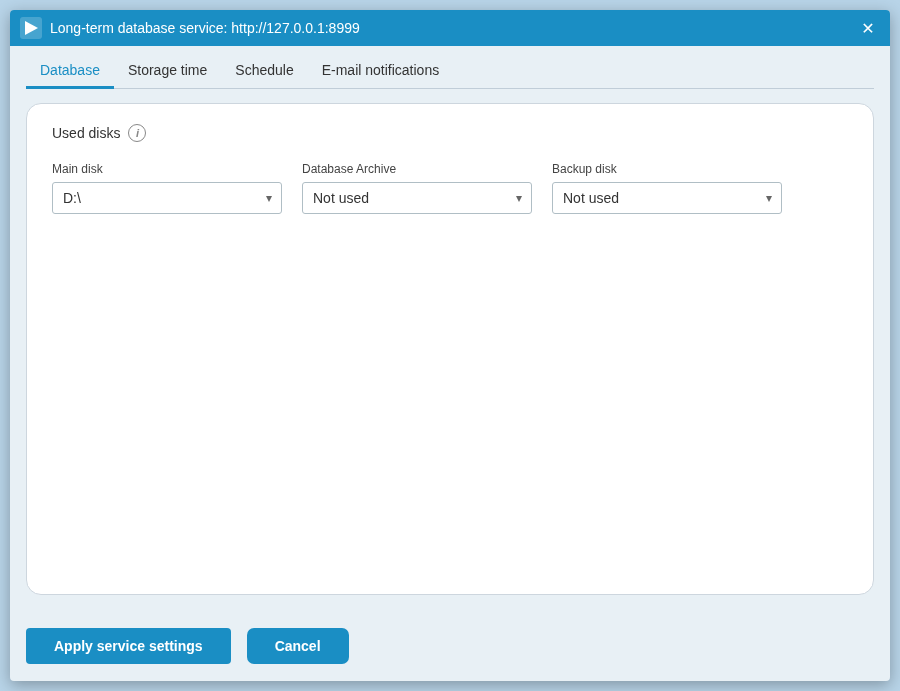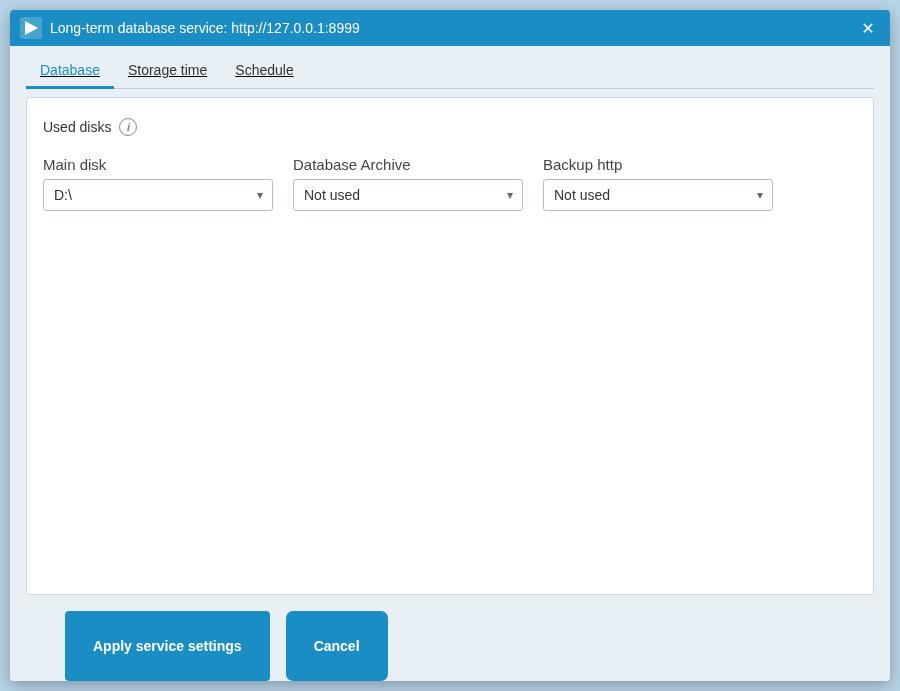--- a/index.html
+++ b/index.html
@@ -66,46 +66,45 @@
     .content-area {
       flex: 1;
       display: flex;
       flex-direction: column;
       padding: 0 16px 16px 16px;
     }
 
     .tabs {
       display: flex;
       border-bottom: 1px solid #c0cdd8;
-      margin-bottom: 8px;
+      margin-bottom: 14px;
       padding-top: 8px;
-      text-decoration: underline;
     }
 
     .tab {
       padding: 8px 14px;
       cursor: pointer;
       font-size: 14px;
       color: #333;
       border-bottom: 3px solid transparent;
       margin-bottom: -1px;
     }
 
     .tab.active {
       color: #1a8ec4;
       border-bottom: 3px solid #1a8ec4;
       font-weight: 500;
     }
 
     .main-panel {
       flex: 1;
       background: white;
-      border-radius: 4px;
+      border-radius: 15px;
       border: 1px solid #cdd6de;
-      padding: 20px 16px;
+      padding: 20px 25px;
     }
 
     .section-title {
       display: flex;
       align-items: center;
       gap: 8px;
       font-size: 14px;
       font-weight: 500;
       color: #333;
       margin-bottom: 20px;
@@ -133,21 +132,21 @@
     }
 
     .disk-field {
       display: flex;
       flex-direction: column;
       gap: 6px;
       min-width: 230px;
     }
 
     .disk-field label {
-      font-size: 15px;
+      font-size: 12px;
       color: #444;
     }
 
     .select-wrapper {
       position: relative;
     }
 
     .select-wrapper select {
       width: 100%;
       padding: 7px 30px 7px 10px;
@@ -167,24 +166,24 @@
       top: 50%;
       transform: translateY(-50%);
       pointer-events: none;
       color: #666;
       font-size: 12px;
     }
 
     .bottom-bar {
       height: 70px;
       display: flex;
+      align-items: center;
       padding: 0 16px;
       gap: 16px;
       flex-shrink: 0;
-      margin-left: 39px;
     }
 
     .btn {
       padding: 10px 28px;
       border: none;
       border-radius: 4px;
       font-size: 14px;
       font-weight: 600;
       cursor: pointer;
       outline: none;
@@ -216,20 +215,21 @@
     <span class="title-bar-text">Long-term database service: http://127.0.0.1:8999</span>
     <div class="title-bar-close">✕</div>
   </div>
 
   <div class="content-area">
 
     <div class="tabs">
       <div class="tab active">Database</div>
       <div class="tab">Storage time</div>
       <div class="tab">Schedule</div>
+      <div class="tab">E-mail notifications</div>
     </div>
 
     <div class="main-panel">
       <div class="section-title">
         <span>Used disks</span>
         <div class="info-icon">i</div>
       </div>
 
       <div class="disk-selectors">
 
@@ -253,21 +253,21 @@
               <option value="Not used" selected="">Not used</option>
               <option value="C:\\">C:\</option>
               <option value="D:\\">D:\</option>
               <option value="E:\\">E:\</option>
             </select>
             <span class="select-arrow">▾</span>
           </div>
         </div>
 
         <div class="disk-field">
-          <label>Backup http</label>
+          <label>Backup disk</label>
           <div class="select-wrapper">
             <select>
               <option value="Not used" selected="">Not used</option>
               <option value="C:\\">C:\</option>
               <option value="D:\\">D:\</option>
               <option value="E:\\">E:\</option>
             </select>
             <span class="select-arrow">▾</span>
           </div>
         </div>

